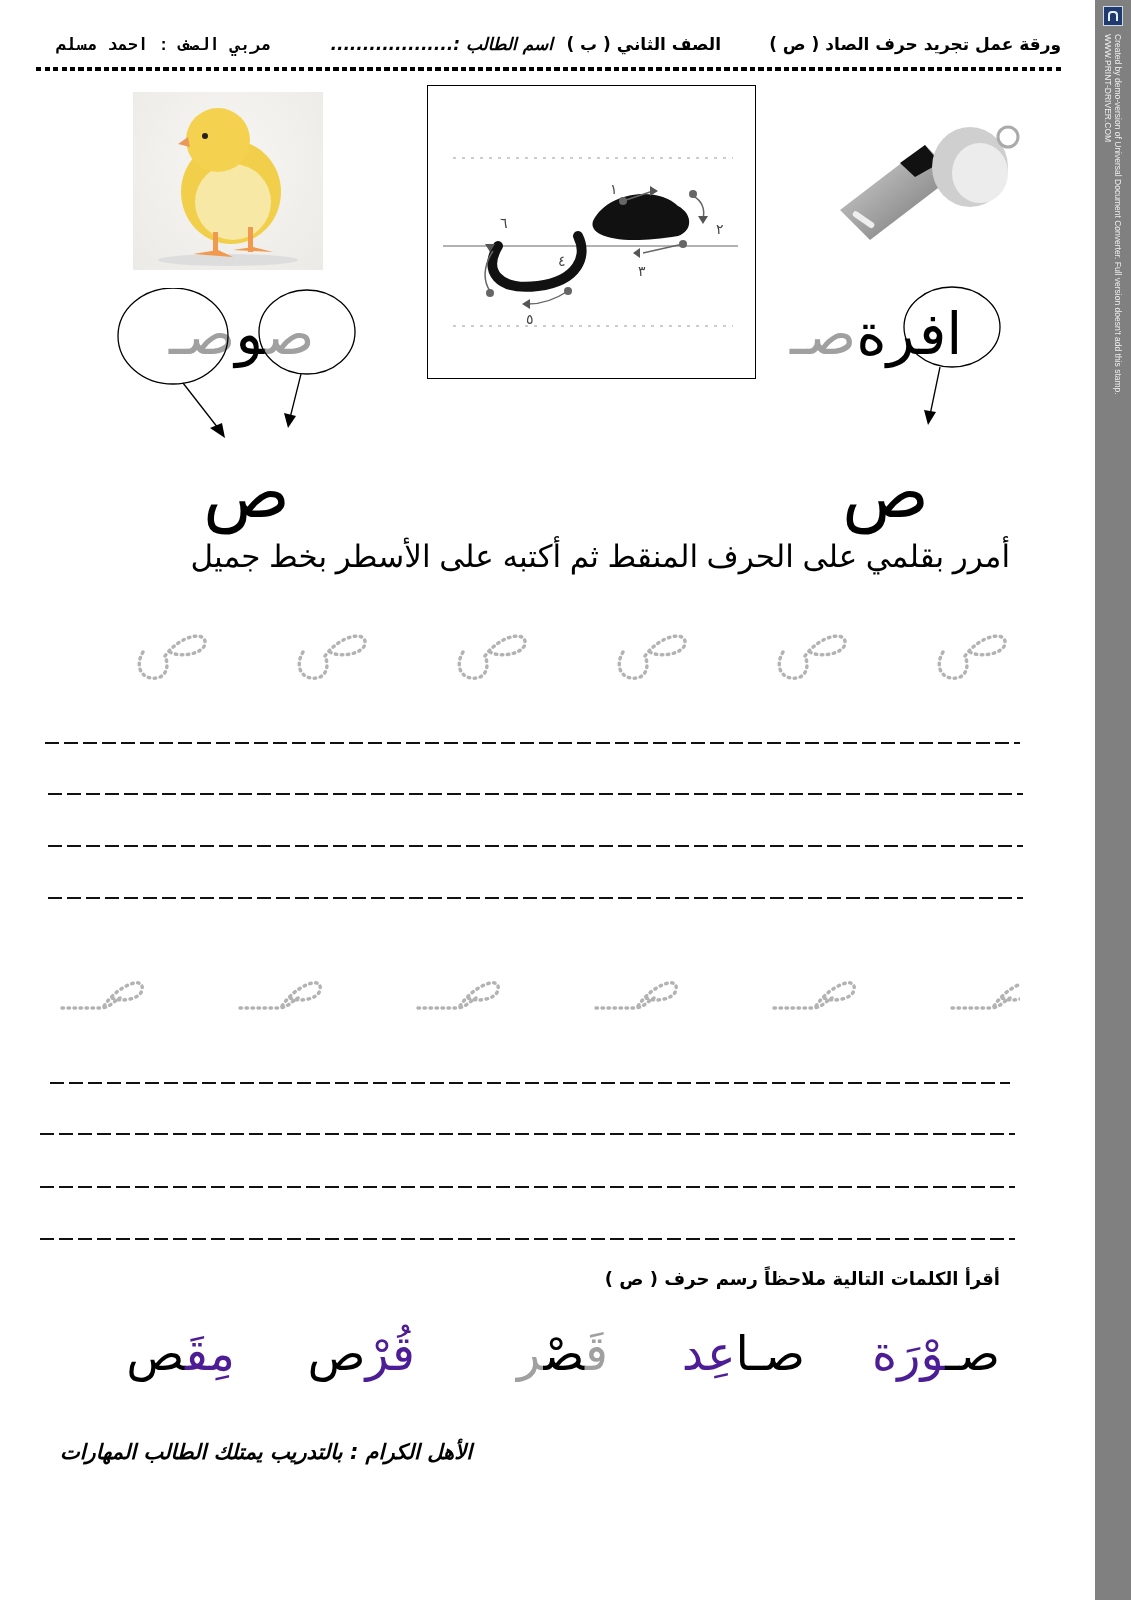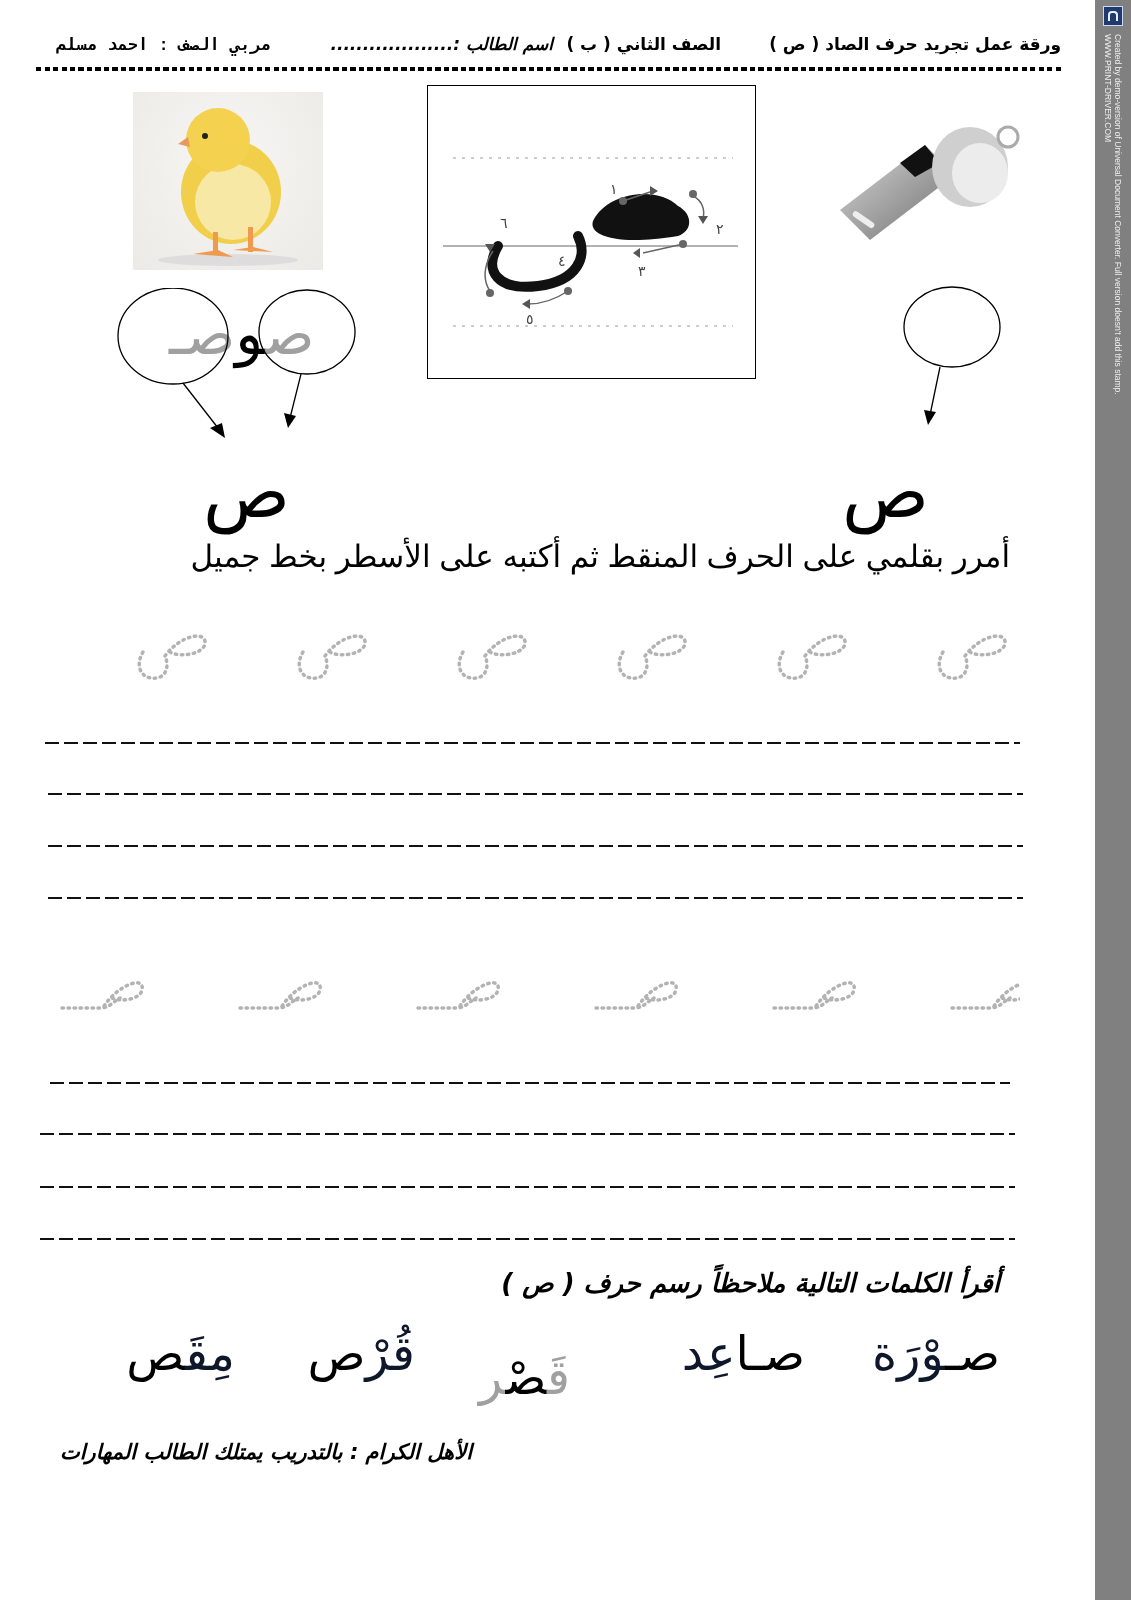--- a/index.html
+++ b/index.html
@@ -37,33 +37,33 @@
   .photo-whistle {
     position: absolute; left: 830px; top: 115px; width: 190px; height: 130px;
   }
   .stroke-box {
     position: absolute; left: 427px; top: 85px; width: 327px; height: 292px; border: 1.5px solid #000; background: #fff;
   }
   .arabic-big {
     position: absolute; font-family: "DejaVu Sans", sans-serif; direction: rtl; white-space: nowrap;
   }
   .gray { color: #a0a0a0; }
-  .lightgray { color: #0f172a; }
+  .lightgray { color: #4c1d95; }
   .instr {
     position: absolute; top: 538px; left: 160px; width: 850px; direction: rtl; text-align: right;
     font-family: "Liberation Sans", sans-serif; font-size: 31px; white-space: nowrap;
   }
   .trace-row { position: absolute; left: 0; width: 1095px; height: 70px; }
   .dash-line {
     position: absolute; height: 2px;
     background-image: repeating-linear-gradient(90deg, #111 0 14px, transparent 14px 19px);
   }
   .read-title {
     position: absolute; top: 1268px; left: 480px; width: 520px; direction: rtl; text-align: right;
-    font-family: "DejaVu Sans", sans-serif; font-weight: bold; font-size: 26px; white-space: nowrap; font-style: italic;
+    font-family: "DejaVu Sans", sans-serif; font-weight: bold; font-size: 18px; white-space: nowrap;
   }
   .words {
     position: absolute; top: 1325px; left: 110px; width: 890px; height: 80px; direction: rtl;
     font-family: "DejaVu Sans", sans-serif; font-size: 48px; white-space: nowrap;
   }
   .words .w { position: absolute; top: 0; }
   .footer {
     position: absolute; top: 1440px; left: 60px; width: 450px; direction: rtl; text-align: left;
     font-family: "DejaVu Sans", sans-serif; font-weight: bold; font-style: italic; font-size: 21px; white-space: nowrap;
   }
@@ -137,20 +137,23 @@
       </defs>
       <polygon points="10,95 95,30 125,60 40,125" fill="url(#wg)"></polygon>
       <polygon points="70,48 95,30 110,48 85,62" fill="#111"></polygon>
       <ellipse cx="140" cy="52" rx="38" ry="40" fill="#cfcfcf"></ellipse>
       <ellipse cx="150" cy="58" rx="28" ry="30" fill="#ececec"></ellipse>
       <circle cx="178" cy="22" r="10" fill="none" stroke="#aaa" stroke-width="3"></circle>
       <rect x="25" y="95" width="25" height="6" rx="3" fill="#eee" transform="rotate(35 25 95)"></rect>
     </svg>
   </div>
 
+  <div class="arabic-big" style="top:300px; left:790px; font-size:58px;">
+    <span>افرة</span><span class="gray">صـ</span>
+  </div>
   <svg style="position:absolute; left:900px; top:285px;" width="110" height="145">
     <ellipse cx="52" cy="42" rx="48" ry="40" fill="none" stroke="#000" stroke-width="1.3"></ellipse>
     <line x1="40" y1="82" x2="30" y2="130" stroke="#000" stroke-width="1.3"></line>
     <polygon points="24,125 36,127 28,140" fill="#000"></polygon>
   </svg>
   <div class="arabic-big" style="top:450px; left:842px; font-size:72px;">ص</div>
 
   <div class="arabic-big" style="top:300px; left:128px; font-size:58px;margin-left:41px;">
     <span class="gray">ص</span><span>و</span><span class="gray">صـ</span>
   </div>
@@ -202,21 +205,21 @@
   <div class="dash-line" style="top:1082px; left:50px; width:960px;"></div>
   <div class="dash-line" style="top:1133px; left:40px; width:975px;"></div>
   <div class="dash-line" style="top:1186px; left:40px; width:975px;"></div>
   <div class="dash-line" style="top:1238px; left:40px; width:975px;"></div>
 
   <div class="read-title">أقرأ الكلمات التالية ملاحظاً رسم حرف ( ص )</div>
 
   <div class="words">
     <span class="w" style="right:0;"><span>صـ</span><span class="lightgray">وْرَة</span></span>
     <span class="w" style="right:195px;"><span>صـا</span><span class="lightgray">عِد</span></span>
-    <span class="w" style="right:430px;margin-top:24px;"><span class="gray">قَ</span><span>صْ</span><span class="gray">ر</span></span>
+    <span class="w" style="right:392px;"><span class="gray">قَ</span><span>صْ</span><span class="gray">ر</span></span>
     <span class="w" style="right:585px;"><span class="lightgray">قُرْ</span><span>ص</span></span>
     <span class="w" style="right:765px;"><span class="lightgray">مِقَ</span><span>ص</span></span>
   </div>
 
   <div class="footer">الأهل الكرام : بالتدريب يمتلك الطالب المهارات</div>
 </div>
 
 <div class="stamp">
   <div class="stamp-logo"></div>
   <div class="stamp-text">

